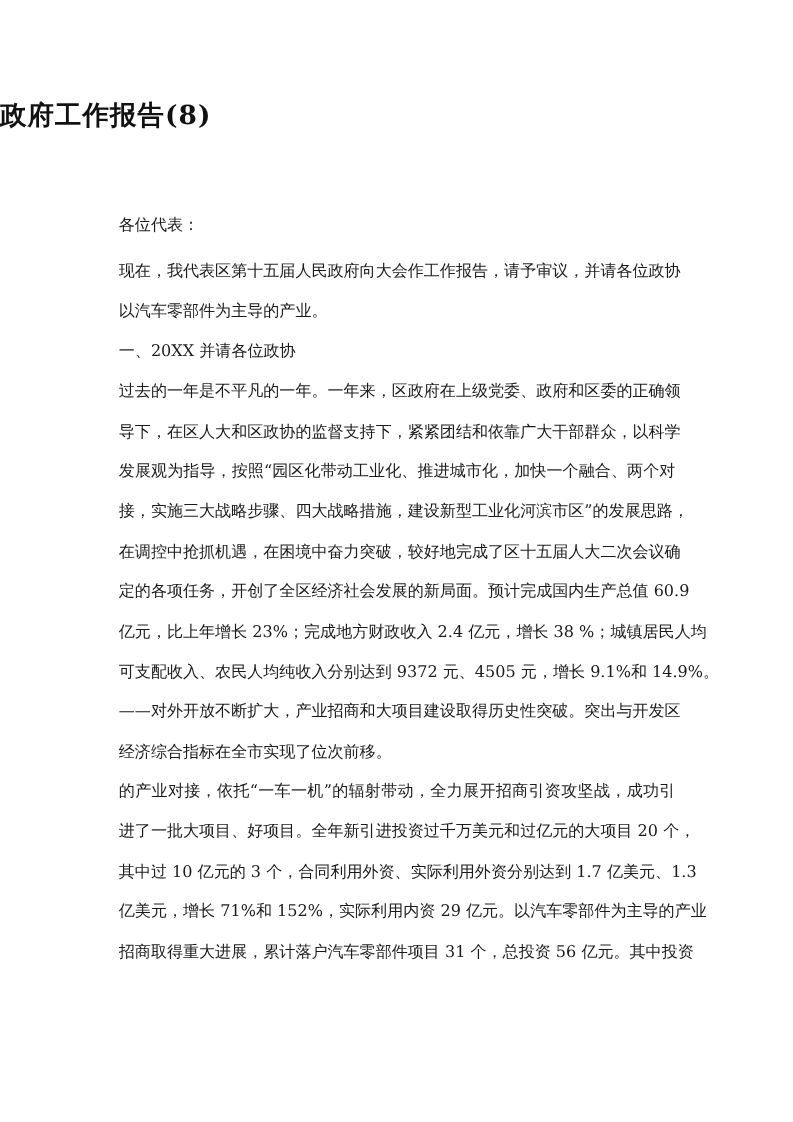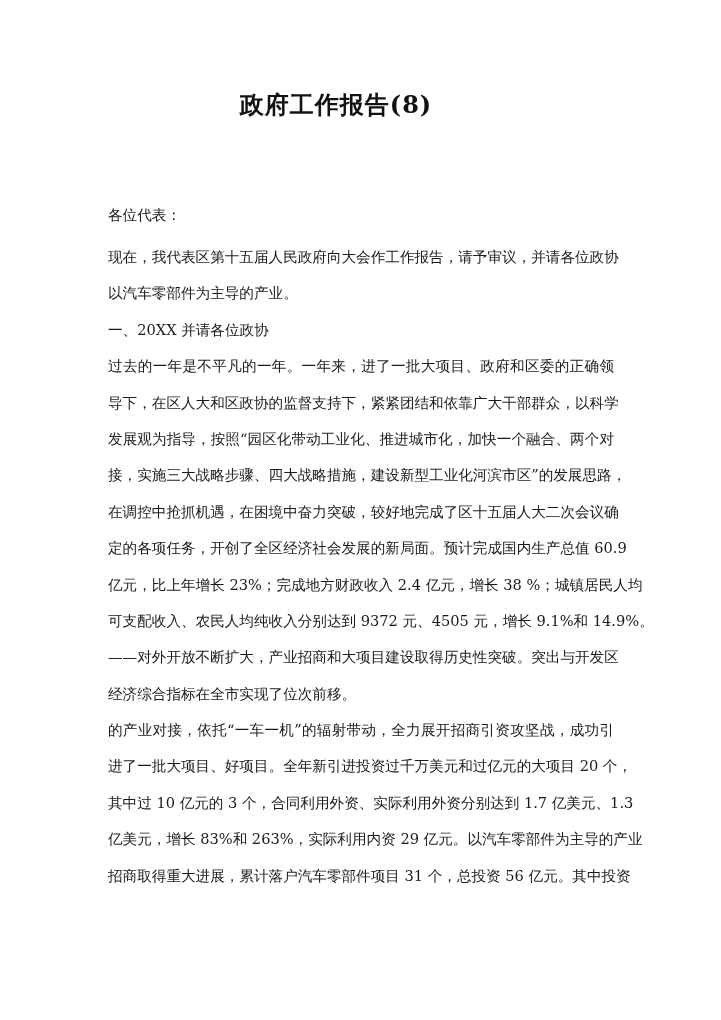--- a/index.html
+++ b/index.html
@@ -20,31 +20,31 @@
       left: 0; top: 0;
       width: 721px;
       height: 1020px;
       background: #ffffff;
     }
     .doc-title {
       position: absolute;
       left: 0;
       top: 88px;
       width: 672px;
-      text-align: center;
+      text-align: left;
       font-size: 24px;
       line-height: 34px;
       font-weight: bold;
       letter-spacing: 1px;
       color: #111111;
     }
     .doc-body {
       position: absolute;
       left: 108px;
-      top: 203px;
+      top: 193px;
       width: 506px;
     }
     .line {
       display: block;
       height: 36.4px;
       line-height: 24px;
       font-size: 14.6px;
       white-space: nowrap;
       text-align: justify;
       text-align-last: justify;
@@ -62,29 +62,29 @@
 <body>
 
 <div class="page">
   <div class="doc-title">政府工作报告(8)</div>
 
   <div class="doc-body">
     <span class="line short first">各位代表：</span>
     <span class="line">现在，我代表区第十五届人民政府向大会作工作报告，请予审议，并请各位政协</span>
     <span class="line short">以汽车零部件为主导的产业。</span>
     <span class="line short">一、20XX 并请各位政协</span>
-    <span class="line">过去的一年是不平凡的一年。一年来，进了一批大项目、政府和区委的正确领</span>
+    <span class="line">过去的一年是不平凡的一年。一年来，区政府在上级党委、政府和区委的正确领</span>
     <span class="line">导下，在区人大和区政协的监督支持下，紧紧团结和依靠广大干部群众，以科学</span>
     <span class="line">发展观为指导，按照“园区化带动工业化、推进城市化，加快一个融合、两个对</span>
     <span class="line">接，实施三大战略步骤、四大战略措施，建设新型工业化河滨市区”的发展思路，</span>
     <span class="line">在调控中抢抓机遇，在困境中奋力突破，较好地完成了区十五届人大二次会议确</span>
     <span class="line">定的各项任务，开创了全区经济社会发展的新局面。预计完成国内生产总值 60.9</span>
     <span class="line">亿元，比上年增长 23%；完成地方财政收入 2.4 亿元，增长 38 %；城镇居民人均</span>
     <span class="line">可支配收入、农民人均纯收入分别达到 9372 元、4505 元，增长 9.1%和 14.9%。</span>
     <span class="line">——对外开放不断扩大，产业招商和大项目建设取得历史性突破。突出与开发区</span>
     <span class="line short">经济综合指标在全市实现了位次前移。</span>
     <span class="line">的产业对接，依托“一车一机”的辐射带动，全力展开招商引资攻坚战，成功引</span>
     <span class="line">进了一批大项目、好项目。全年新引进投资过千万美元和过亿元的大项目 20 个，</span>
     <span class="line">其中过 10 亿元的 3 个，合同利用外资、实际利用外资分别达到 1.7 亿美元、1.3</span>
-    <span class="line">亿美元，增长 83%和 263%，实际利用内资 29 亿元。以汽车零部件为主导的产业</span>
+    <span class="line">亿美元，增长 71%和 152%，实际利用内资 29 亿元。以汽车零部件为主导的产业</span>
     <span class="line">招商取得重大进展，累计落户汽车零部件项目 31 个，总投资 56 亿元。其中投资</span>
   </div>
 </div>
 
 </body></html>

